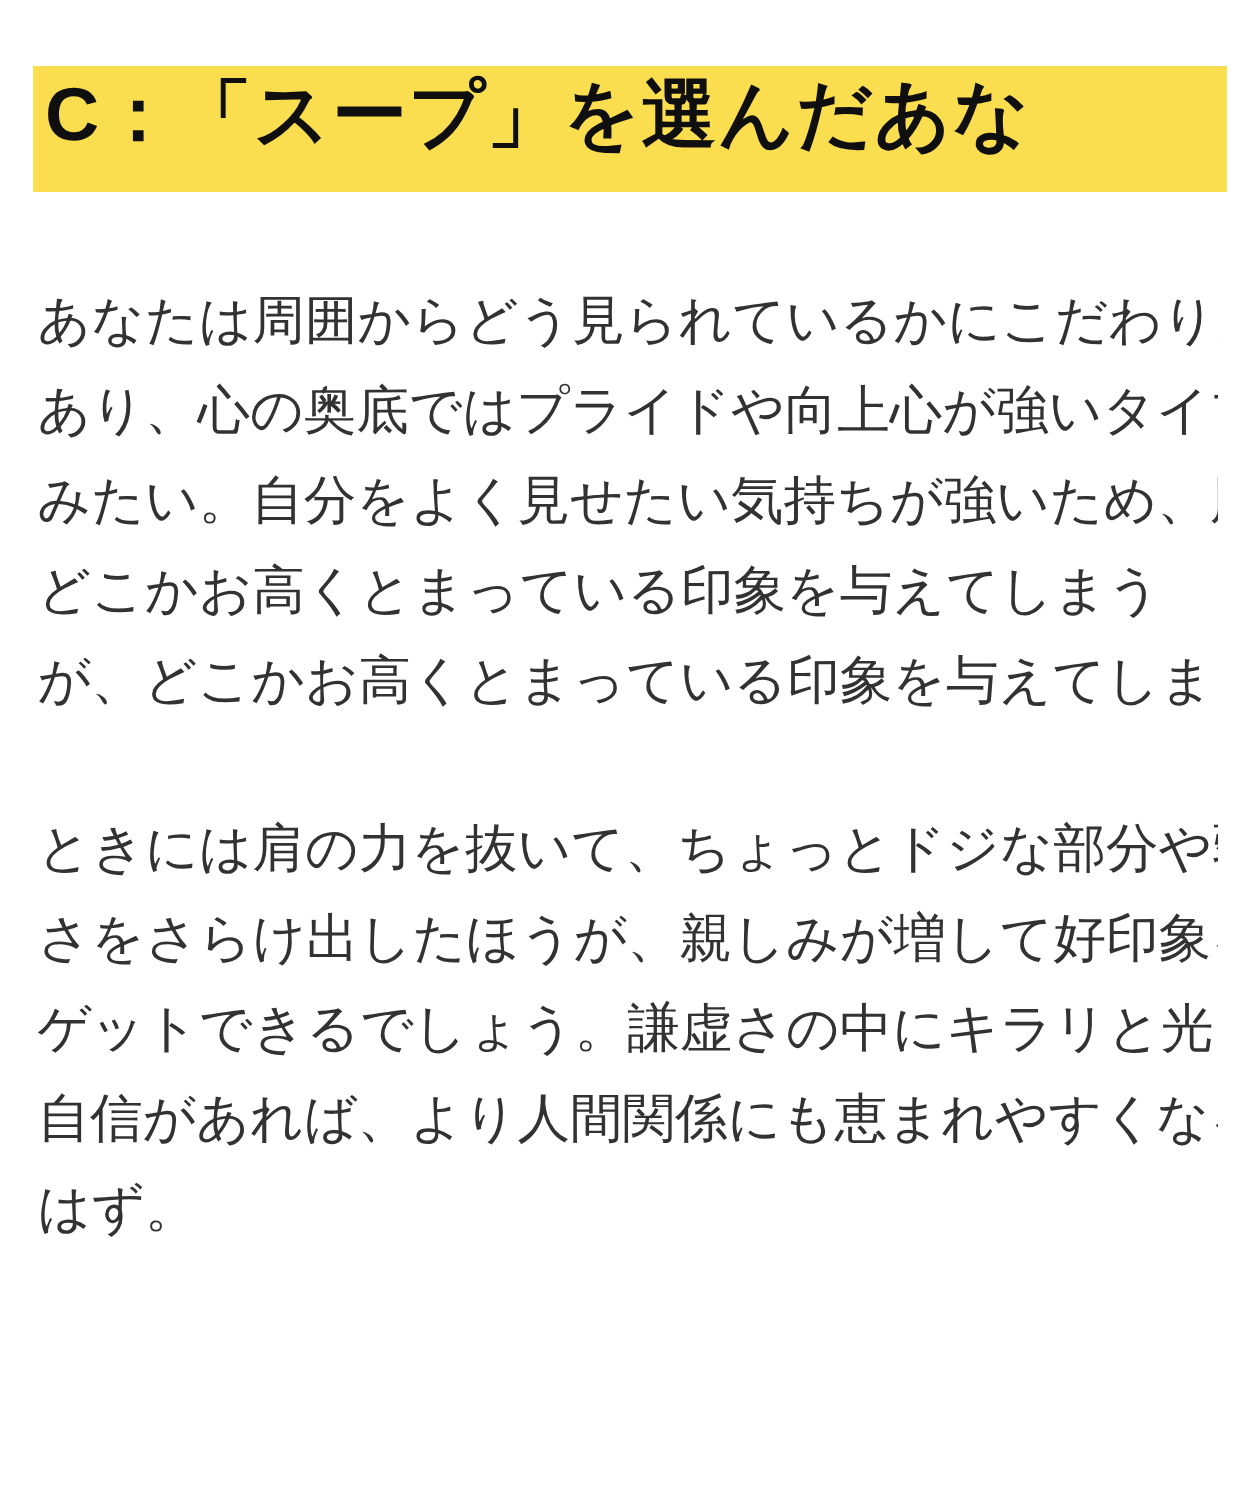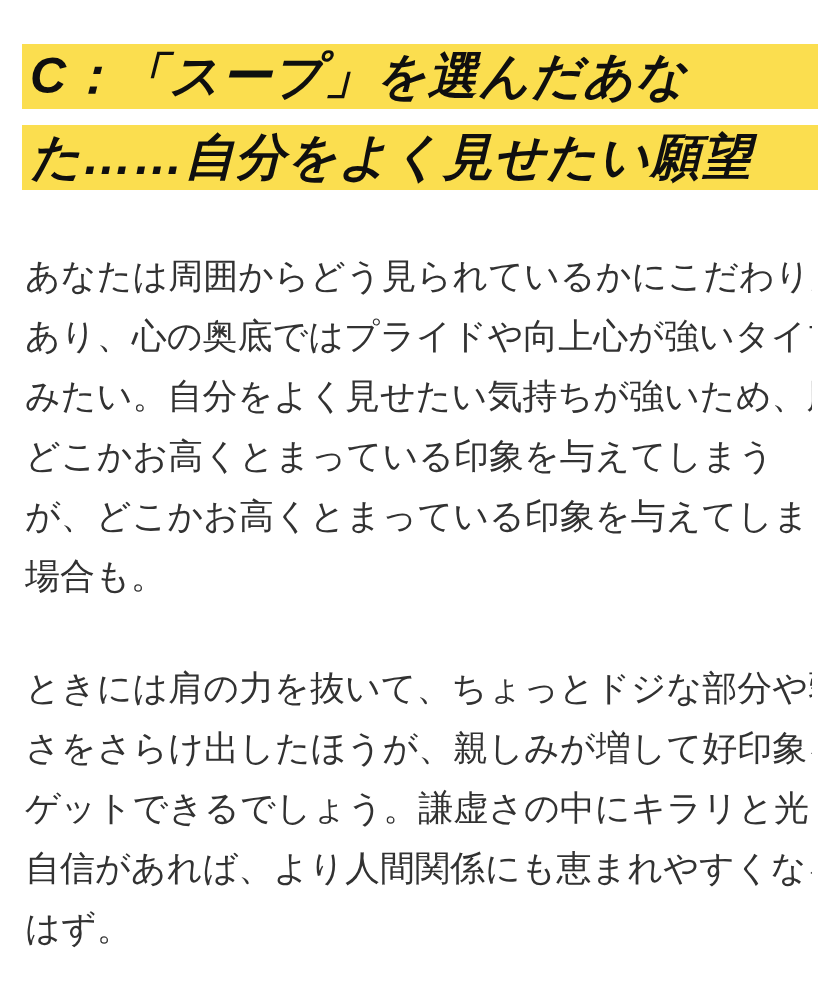--- a/index.html
+++ b/index.html
@@ -24,27 +24,26 @@
   .heading {
     margin: 44px 22px 0 22px;
     font-size: 50px;
     font-weight: 700;
     color: #0f0f0f;
     letter-spacing: 1px;
   }
   .heading-line {
     display: block;
     background: #fbde4f;
-    height: 65px;
+    height: 84px;
     line-height: 65px;
     padding-left: 8px;
     margin-bottom: 16px;
     white-space: nowrap;
     overflow: hidden;
-    font-style: italic;
   }
   
   .para {
     margin: 0 28px 0 25px;
     font-size: 35px;
     line-height: 60px;
     font-weight: 400;
     color: #323232;
     letter-spacing: 0;
   }
@@ -60,32 +59,28 @@
 </style>
 </head>
 <body>
 
 <div class="page">
 
   <h2 class="heading">
     <span class="heading-line">
       <span>C：「スープ」を選んだあな</span>
     </span>
-    <span class="heading-line">
-      <span>た……自分をよく見せたい願望</span>
-    </span>
   </h2>
 
   <p class="para para-1">
     <span class="text-line">あなたは周囲からどう見られているかにこだわりが</span>
     <span class="text-line">あり、心の奥底ではプライドや向上心が強いタイプ</span>
     <span class="text-line">みたい。自分をよく見せたい気持ちが強いため、周</span>
     <span class="text-line">どこかお高くとまっている印象を与えてしまう</span>
     <span class="text-line">が、どこかお高くとまっている印象を与えてしまう</span>
-    <span class="text-line">場合も。</span>
   </p>
 
   <p class="para para-2">
     <span class="text-line">ときには肩の力を抜いて、ちょっとドジな部分や弱</span>
     <span class="text-line">さをさらけ出したほうが、親しみが増して好印象を</span>
     <span class="text-line">ゲットできるでしょう。謙虚さの中にキラリと光る</span>
     <span class="text-line">自信があれば、より人間関係にも恵まれやすくなる</span>
     <span class="text-line">はず。</span>
   </p>
 

